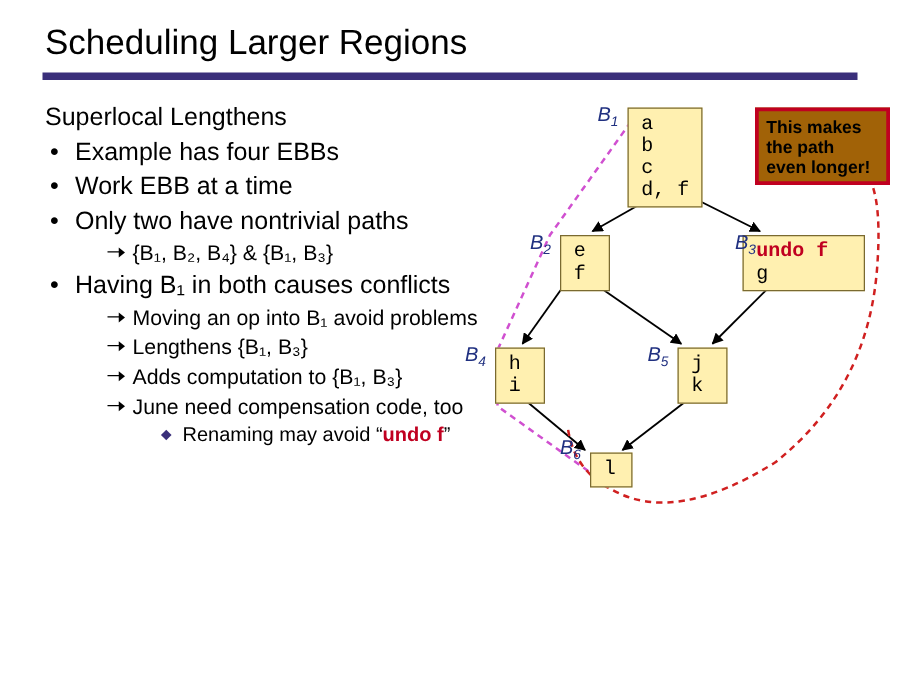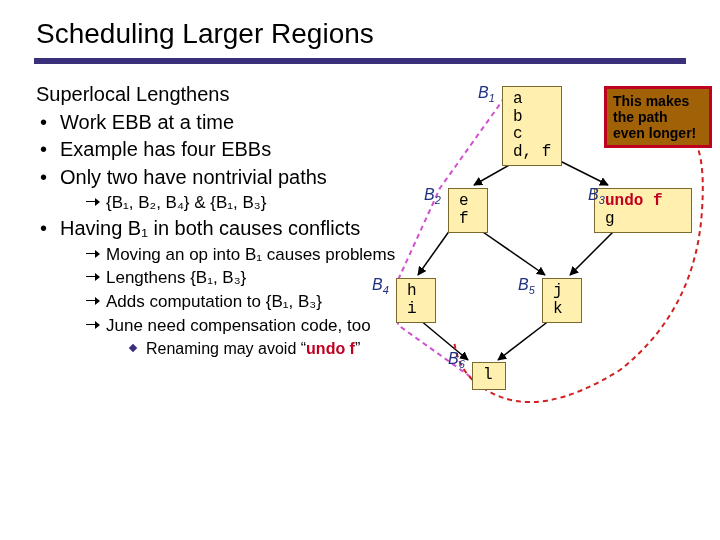--- a/index.html
+++ b/index.html
@@ -164,32 +164,32 @@
 <body>
 
 <div class="slide">
 
   <div class="title">Scheduling Larger Regions</div>
   <div class="title-rule"></div>
 
   <div class="content">
     <div class="sub">Superlocal Lengthens</div>
     <ul class="bullets">
+      <li>Example has four EBBs</li>
       <li>Work EBB at a time</li>
-      <li>Example has four EBBs</li>
       <li>
         <span>Only two have nontrivial paths</span>
         <ul class="arrows">
           <li>{B₁, B₂, B₄} &amp; {B₁, B₃}</li>
         </ul>
       </li>
       <li>
         <span>Having B₁ in both causes conflicts</span>
         <ul class="arrows">
-          <li>Moving an op into B₁ causes problems</li>
+          <li>Moving an op into B₁ avoid problems</li>
           <li>Lengthens {B₁, B₃}</li>
           <li>Adds computation to {B₁, B₃}</li>
           <li>
             <span>June need compensation code, too</span>
             <ul class="diamonds">
               <li>
                 <span>Renaming may avoid “</span><span class="undo">undo f</span><span>”</span>
               </li>
             </ul>
           </li>

